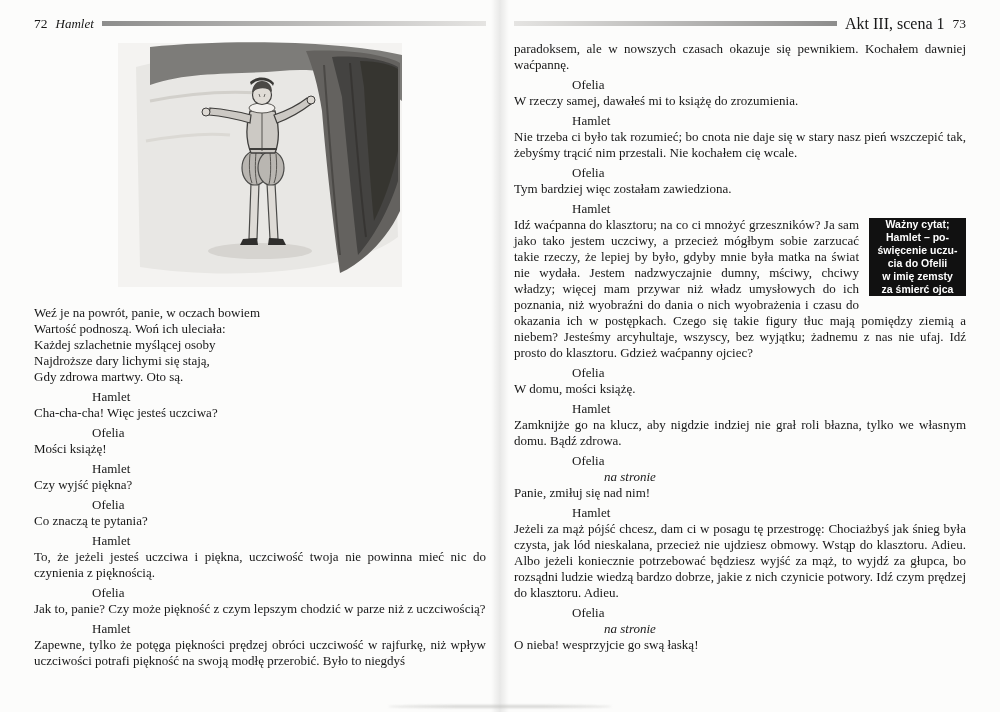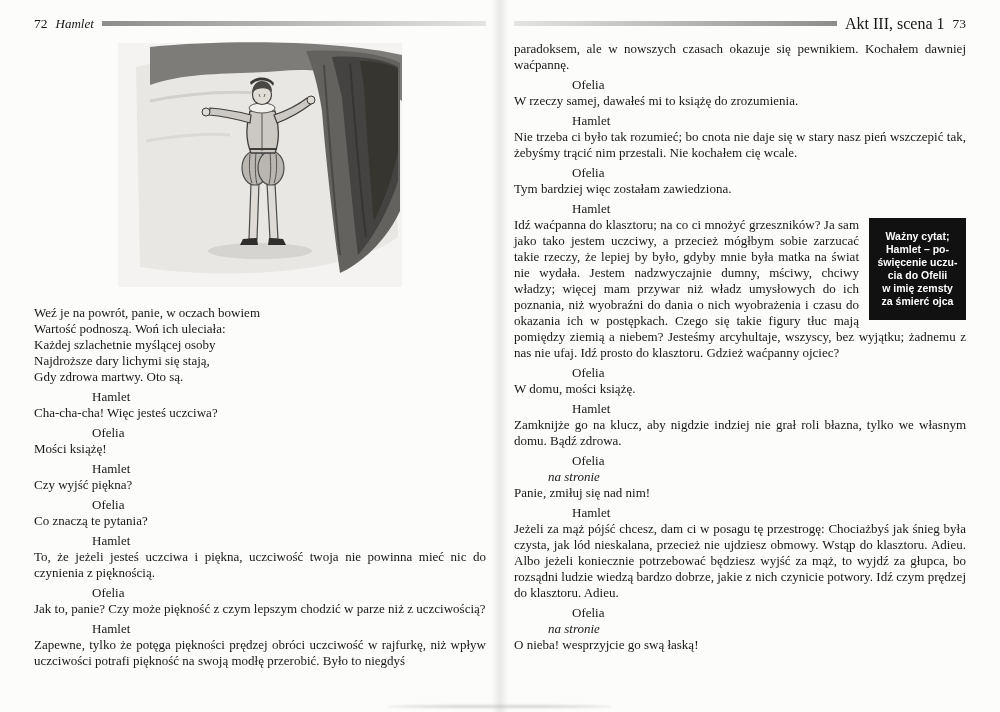--- a/index.html
+++ b/index.html
@@ -34,31 +34,31 @@
   .pgnum   { font-weight: normal; font-size: 13.5px; }
   .running { font-style: italic; font-size: 13px; }
   .running-right { font-style: normal; font-size: 16px; }
   .rule { flex: 1; height: 5px; }
   .rule-left  { background: linear-gradient(to right, #8d8d8c, #e5e4e2); }
   .rule-right { background: linear-gradient(to right, #e5e4e2, #8d8d8c); }
 
   .body-text { font-size: 13px; line-height: 16px; }
   p.line { margin: 0; text-align: justify; }
   .speaker { font-weight: normal; margin: 4px 0 0 58px; line-height: 16px; }
-  .direction { font-style: italic; margin: 0 0 0 34px; line-height: 16px; }
+  .direction { font-style: italic; margin: 0 0 0 90px; line-height: 16px; }
 
   .verse div { line-height: 16px; }
 
   .illustration { width: 300px; margin: 0 auto 10px auto; }
 
   .quote-box {
     float: right;
     width: 97px;
     margin: 1px 0 4px 10px;
-    padding: 12px 4px;
+    padding: 0 4px;
     background: #111111;
     color: #ffffff;
     font-family: "Liberation Sans", sans-serif;
     font-weight: bold;
     font-size: 10.5px;
     line-height: 13px;
     text-align: center;
   }
   .quote-box .qline { display: block; }
 </style>

